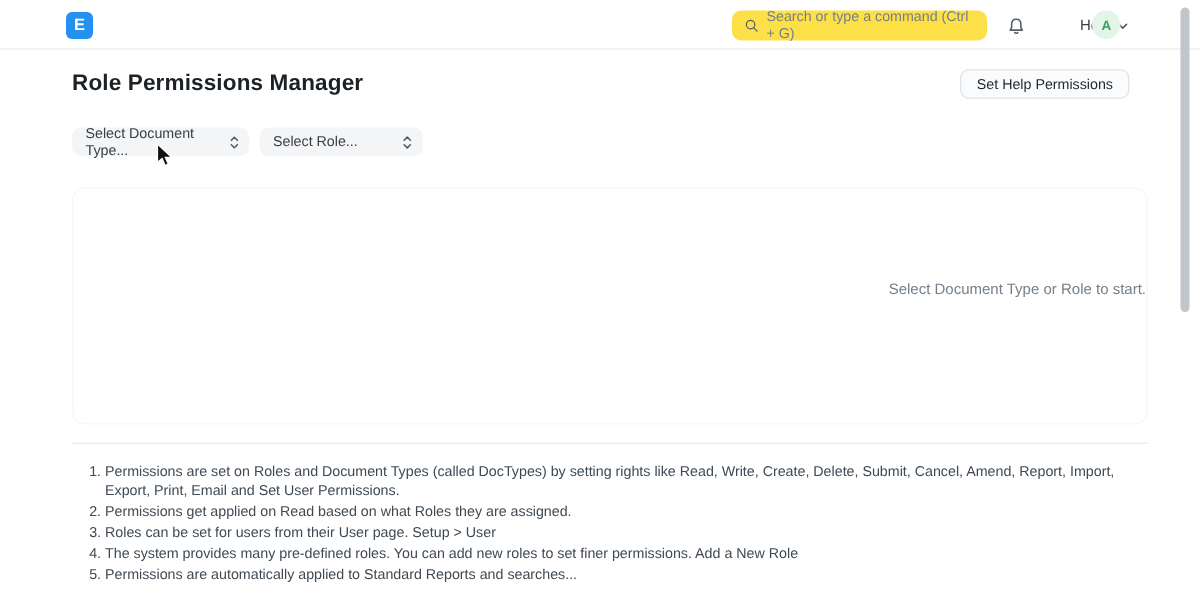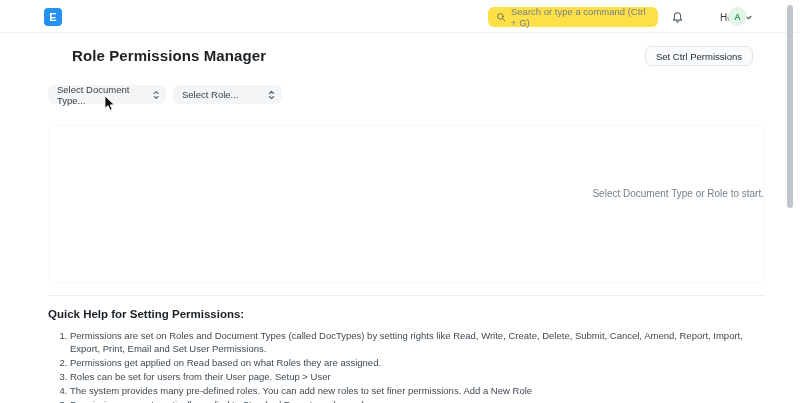--- a/index.html
+++ b/index.html
@@ -46,21 +46,21 @@
     color: #36a15f; font-size: 9px; font-weight: bold; cursor: pointer;
   }
 
   
   .page-head {
     position: absolute; top: 34px; left: 0; width: 800px; height: 42px;
     background: #ffffff;
   }
   .page-title {
     position: absolute; left: 48px; top: 13px;
-    font-size: 15px; font-weight: 700; color: #1c2126; letter-spacing: 0.1px; margin-left: 24px;
+    font-size: 15px; font-weight: 700; color: #1c2126; letter-spacing: 0.1px;
   }
   .primary-btn {
     position: absolute; right: 47px; top: 12px; height: 20px;
     background: #fafbfc; border: 1px solid #e2e6e9; border-radius: 6px;
     font-family: inherit; font-size: 9.5px; color: #1f272e;
     padding: 0 10px; cursor: pointer;
   }
 
   
   .filters { position: absolute; top: 85px; left: 48px; display: flex; gap: 7px; }
@@ -135,21 +135,21 @@
     </svg>
   </div>
 
   <div class="avatar">
     <span>A</span>
   </div>
 </div>
 
 <div class="page-head">
   <h1 class="page-title">Role Permissions Manager</h1>
-  <button class="primary-btn">Set Ctrl Permissions</button>
+  <button class="primary-btn">Set Help Permissions</button>
 </div>
 
 <div class="filters">
   <div class="select-ctl select-doctype">
     <span>Select Document Type...</span>
     <svg width="7" height="10" viewBox="0 0 8 12">
       <path class="icon-stroke" d="M1.5 4.2 L4 1.7 L6.5 4.2"></path>
       <path class="icon-stroke" d="M1.5 7.8 L4 10.3 L6.5 7.8"></path>
     </svg>
   </div>
@@ -162,21 +162,20 @@
   </div>
 </div>
 
 <div class="panel">
   <div class="empty-msg">Select Document Type or Role to start.</div>
 </div>
 
 <hr class="divider">
 
 <div class="help-section">
-  <div class="help-heading">Quick Help for Setting Permissions:</div>
   <ol class="help-list">
     <li>
       <span>Permissions are set on Roles and Document Types (called DocTypes) by setting rights like Read, Write, Create, Delete, Submit, Cancel, Amend, Report, Import, Export, Print, Email and Set User Permissions.</span>
       <a class="help-link"></a>
     </li>
     <li>
       <span>Permissions get applied on Read based on what Roles they are assigned.</span>
       <a class="help-link"></a>
     </li>
     <li>

